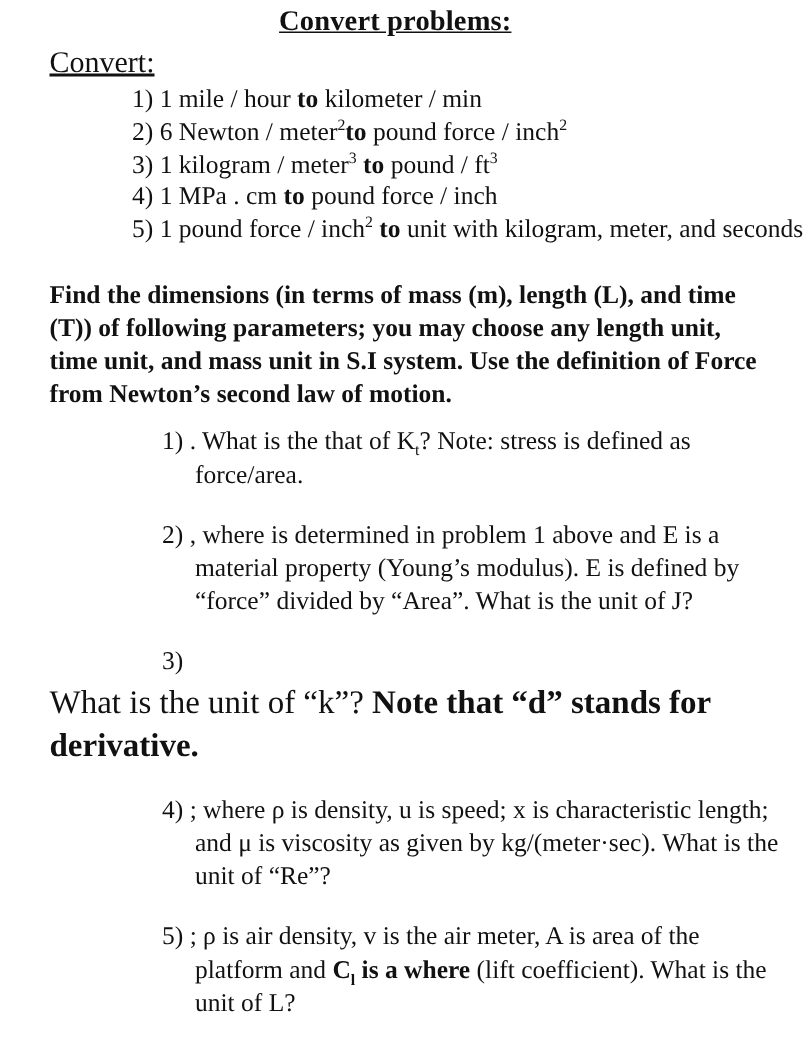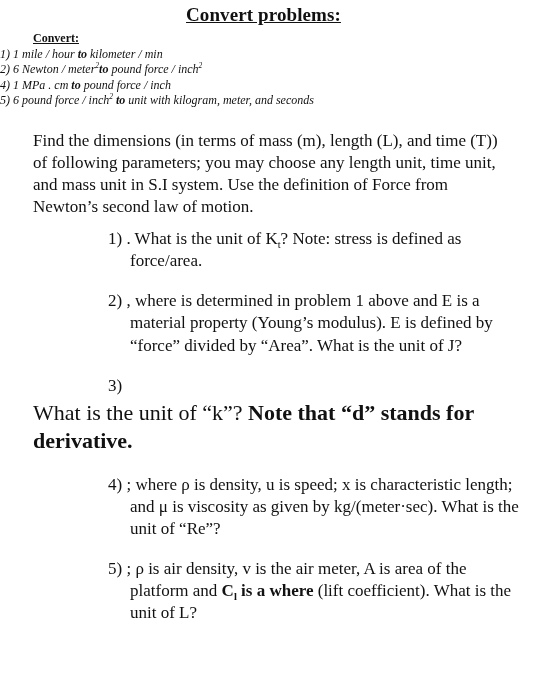--- a/index.html
+++ b/index.html
@@ -24,51 +24,51 @@
   .doc-title {
     text-align: center;
     font-weight: bold;
     font-size: 19px;
     text-decoration: underline;
     margin: 4px 0 0 0;
     letter-spacing: 0.1px;
     padding-right: 10px;
   }
   .section-heading {
-    font-weight: bold;
-    font-size: 12px;
+    font-weight: normal;
+    font-size: 20px;
     text-decoration: underline;
     margin: 5px 0 0 33px;
   }
   .convert-list {
     margin: 1px 0 0 0;
     padding: 0;
     list-style: none;
   }
   .convert-item {
-    font-size: 12px;
+    font-size: 17px;
     line-height: 1.28;
+    margin-left: 88px;
     text-indent: -22px;
     padding-left: 22px;
     white-space: normal;
-    font-style: italic;
   }
   .b { font-weight: bold; }
   sup.sp {
     font-size: 0.62em;
     vertical-align: super;
     line-height: 0;
   }
   sub.sb {
     font-size: 0.62em;
     vertical-align: sub;
     line-height: 0;
   }
   .block-bold {
-    font-weight: normal;
+    font-weight: bold;
     font-size: 17px;
     line-height: 1.29;
     margin: 22px 22px 0 33px;
   }
   .q-list {
     margin: 10px 0 0 0;
     padding: 0;
     list-style: none;
   }
   .q-item {
@@ -100,39 +100,43 @@
     <div class="convert-item">
       <span>1)</span>
       <span>1 mile / hour </span><span class="b">to</span><span> kilometer / min</span>
     </div>
 
     <div class="convert-item">
       <span>2)</span>
       <span>6 Newton / meter</span><sup class="sp">2</sup><span class="b">to</span><span> pound force / inch</span><sup class="sp">2</sup>
     </div>
 
+    <div class="convert-item">
+      <span>3)</span>
+      <span>1 kilogram / meter</span><sup class="sp">3</sup> <span class="b">to</span><span> pound / ft</span><sup class="sp">3</sup>
+    </div>
 
     <div class="convert-item">
       <span>4)</span>
       <span>1 MPa . cm </span><span class="b">to</span><span> pound force / inch</span>
     </div>
 
     <div class="convert-item">
       <span>5)</span>
-      <span>6 pound force / inch</span><sup class="sp">2</sup> <span class="b">to</span><span> unit with kilogram, meter, and seconds</span>
+      <span>1 pound force / inch</span><sup class="sp">2</sup> <span class="b">to</span><span> unit with kilogram, meter, and seconds</span>
     </div>
 
   </div>
 
   <div class="block-bold">Find the dimensions (in terms of mass (m), length (L), and time (T)) of following parameters; you may choose any length unit, time unit, and mass unit in S.I system.  Use the definition of Force from Newton’s second law of motion.</div>
 
   <div class="q-list">
 
     <div class="q-item">
-      <span>1)</span><span> .  What is the unit of K</span><sub class="sb">t</sub><span>? Note: stress is defined as force/area.</span>
+      <span>1)</span><span> .  What is the that of K</span><sub class="sb">t</sub><span>? Note: stress is defined as force/area.</span>
     </div>
 
     <div class="q-item q-gap">
       <span>2)</span><span> , where is determined in problem 1 above and E is a material property (Young’s modulus).  E is defined by “force” divided by “Area”.  What is the unit of J?</span>
     </div>
 
     <div class="q-item q-gap">
       <span>3)</span><span></span>
     </div>
 

